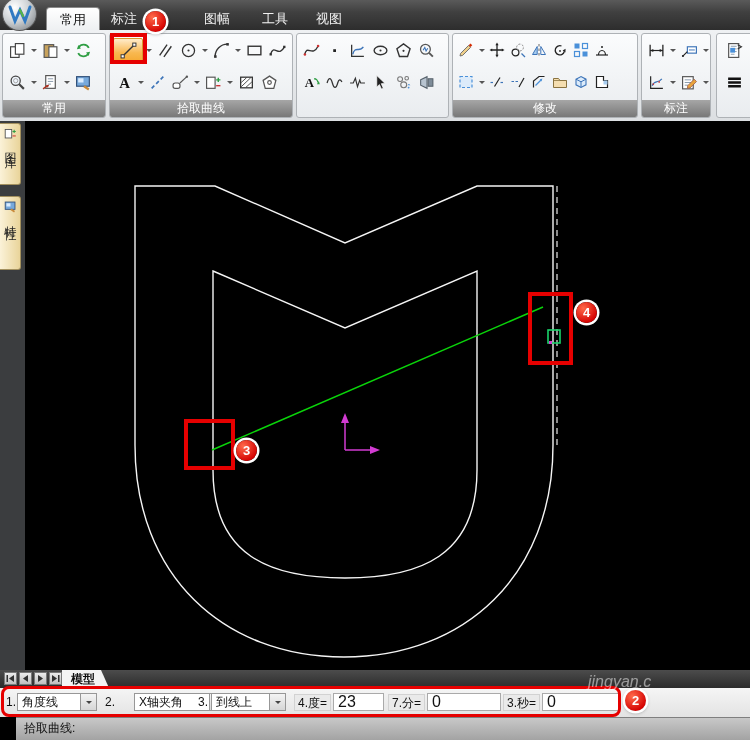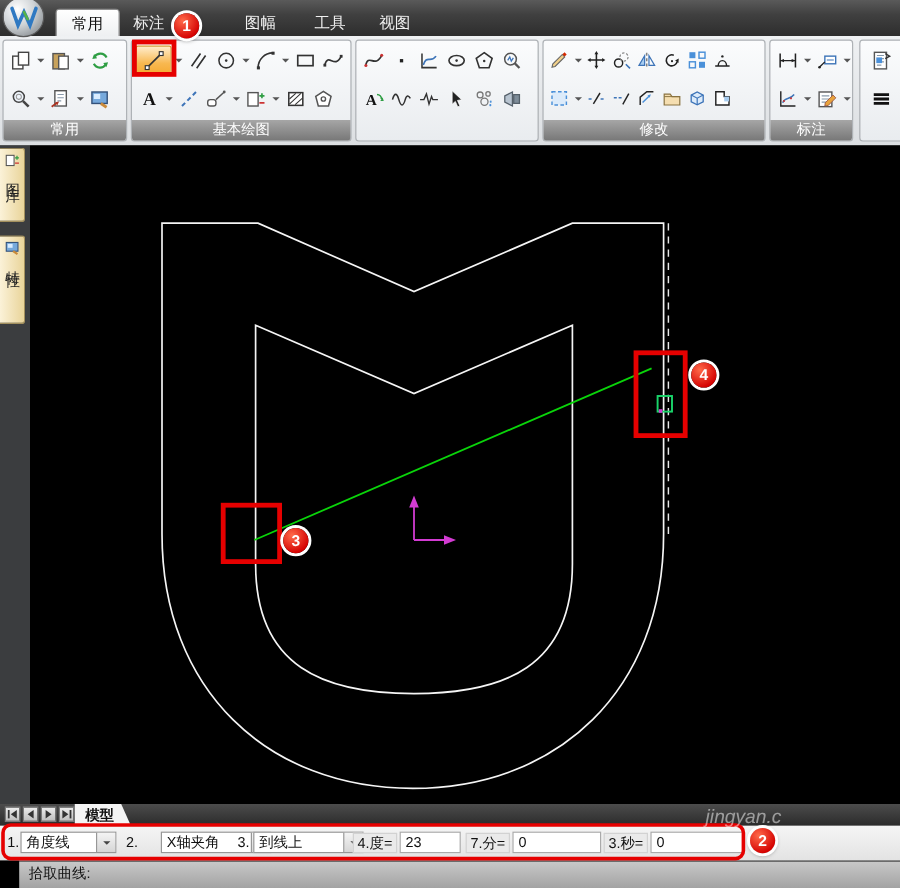--- a/index.html
+++ b/index.html
@@ -46,21 +46,21 @@
     background:linear-gradient(#f5f5f5,#e3e3e3);z-index:10}
   .flabel{position:absolute;top:6px;height:17px;line-height:17px;font-size:12px;color:#111}
   .flabel.boxed{background:#eaeaea;border:1px solid #d2d2d2;padding:0 3px;box-sizing:border-box}
   .combo{position:absolute;top:5px;height:18px;box-sizing:border-box;background:#fff;
     border:1px solid #979797;display:flex}
   .cval{flex:1;font-size:12px;line-height:16px;padding:0 4px;color:#111;white-space:nowrap;overflow:hidden}
   .cbtn{width:15px;background:linear-gradient(#f4f4f4,#d6d6d6);border-left:1px solid #979797;
     display:flex;align-items:center;justify-content:center}
   .cbtn:after{content:"";border:3.5px solid transparent;border-top-color:#444;margin-top:4px}
   .finput{position:absolute;top:5px;height:18px;box-sizing:border-box;background:#fff;
-    border:1px solid #aaa;font-size:12px;color:#111;padding:0 4px;font-family:inherit}
+    border:1px solid #aaa;font-size:16px;color:#111;padding:0 4px;font-family:inherit}
   .statusbar{position:absolute;left:16px;top:717px;width:750px;height:27px;box-sizing:border-box;
     background:linear-gradient(#c8c8c8,#9c9c9c);border-top:1px solid #7f7f7f;
     font-size:12px;color:#111;line-height:21px;padding-left:8px;z-index:6}
   .hlbox{position:absolute;border:4px solid #e60000;box-sizing:border-box;z-index:40;pointer-events:none}
   #hl2{border-width:3px;border-radius:8px}
   .badge{position:absolute;width:21px;height:21px;border-radius:50%;z-index:50;
     background:radial-gradient(circle at 35% 30%,#ff6a4a,#d40000 75%);color:#fff;font-size:13px;
     font-weight:bold;display:flex;align-items:center;justify-content:center;
     box-shadow:0 0 0 2.5px #ffffff,0 1px 4px rgba(0,0,0,.8)}
   .watermark{position:absolute;left:568px;top:678px;z-index:45;pointer-events:none;line-height:1}
@@ -423,21 +423,21 @@
           <svg width="17" height="17">
             <use href="#i-hatch"></use>
           </svg>
         </div>
       <div class="rb">
           <svg width="17" height="17">
             <use href="#i-tag"></use>
           </svg>
         </div>
     </div>
-    <div class="glabel">基本绘图</div>
+    <div class="glabel">拾取曲线</div>
   </div>
 
   <div class="rgroup" style="left:296px;width:153px">
     <div class="rrow">
       <div class="rb">
           <svg width="17" height="17">
             <use href="#i-spline2"></use>
           </svg>
         </div>
       <div class="rb">
@@ -699,21 +699,21 @@
   <div class="combo" style="left:17px;width:80px">
     <span class="cval">角度线</span>
     <span class="cbtn"></span>
   </div>
   <span class="flabel" style="left:105px">2.</span>
   <div class="combo" style="left:134px;width:92px">
     <span class="cval">X轴夹角</span>
     <span class="cbtn"></span>
   </div>
   <span class="flabel" style="left:198px">3.</span>
-  <div class="combo" style="left:211px;width:92px">
+  <div class="combo" style="left:211px;width:75px">
     <span class="cval">到线上</span>
     <span class="cbtn"></span>
   </div>
   <span class="flabel boxed" style="left:294px">4.度=</span>
   <input class="finput" style="left: 333px; width: 51px;" value="23">
   <span class="flabel boxed" style="left:388px">7.分=</span>
   <input class="finput" style="left: 427px; width: 74px;" value="0">
   <span class="flabel boxed" style="left:503px">3.秒=</span>
   <input class="finput" style="left: 542px; width: 78px;" value="0">
 </div>

